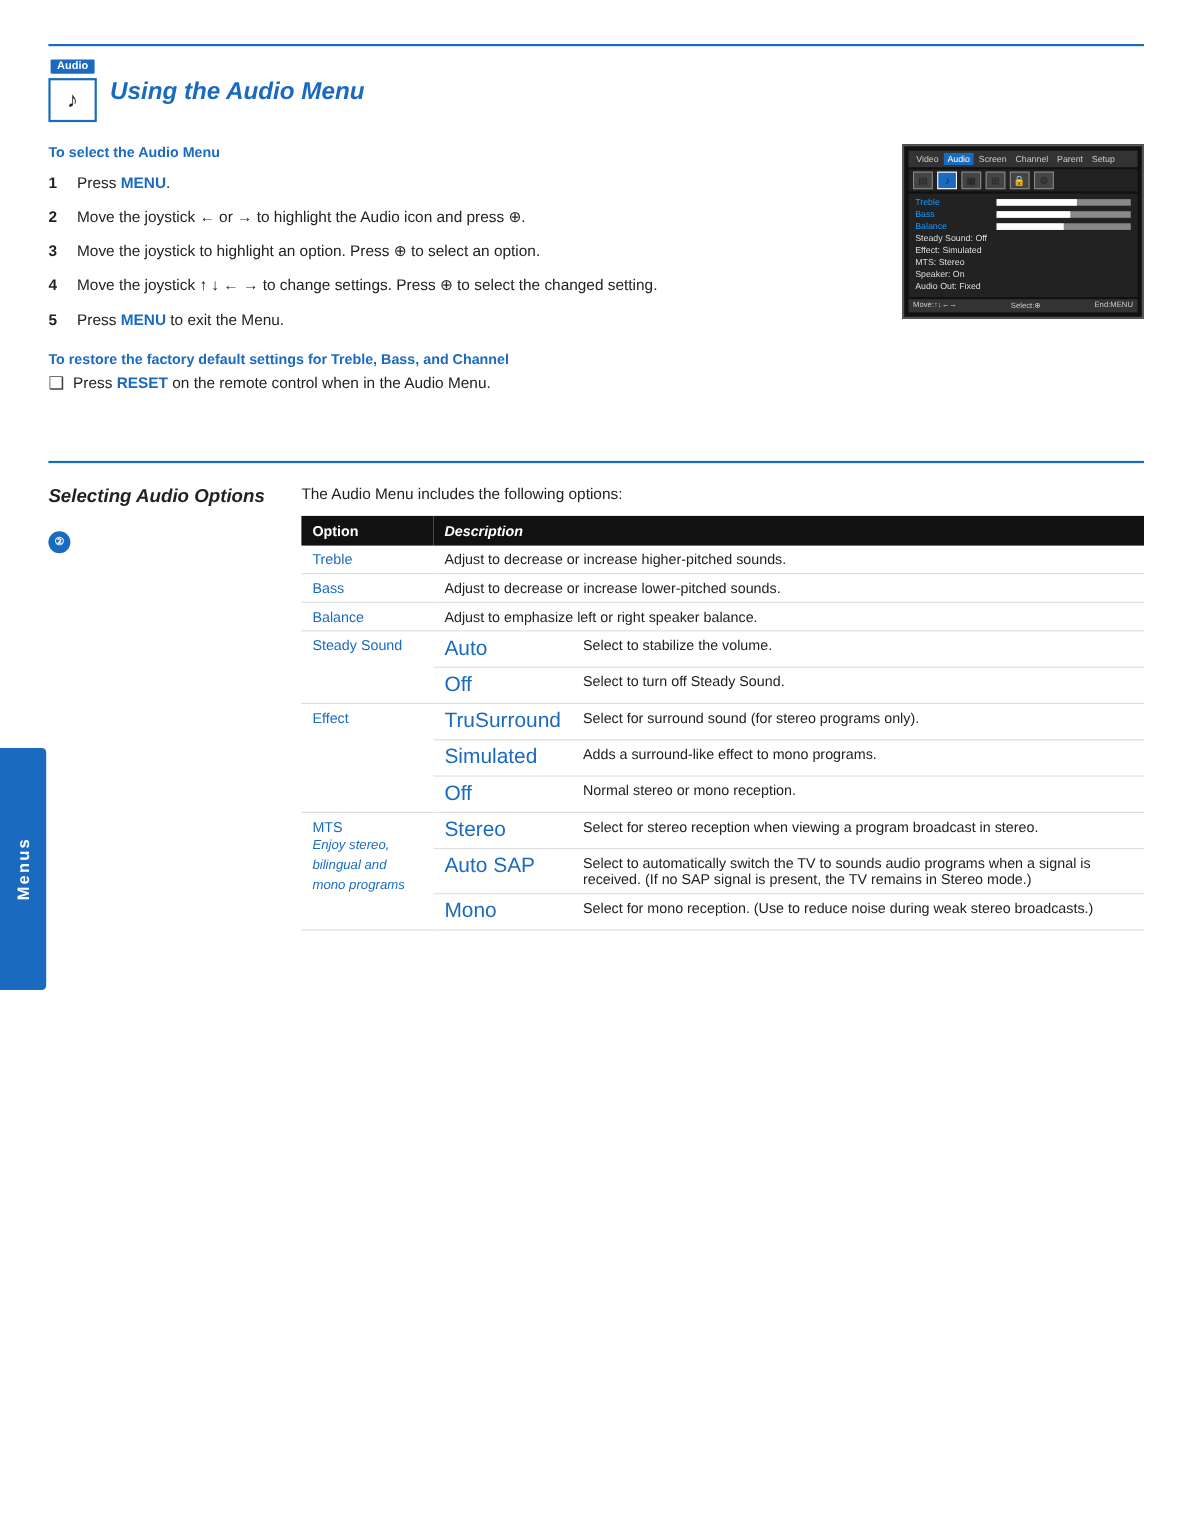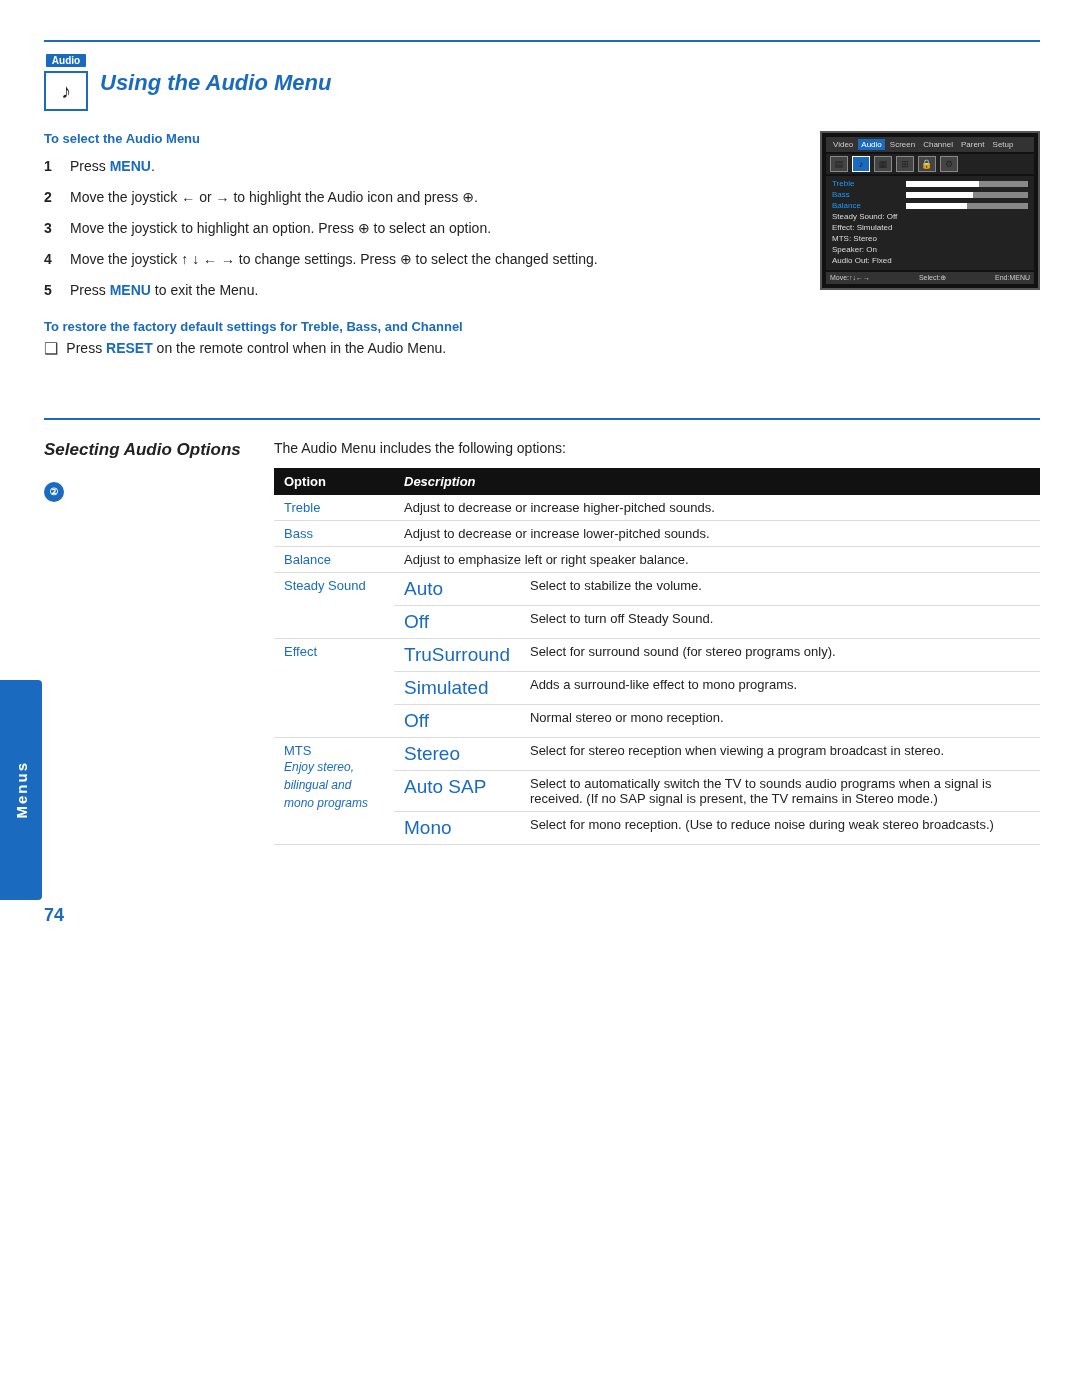--- a/index.html
+++ b/index.html
@@ -588,15 +588,14 @@
 
           <tr>
             <td class="opt-sub">Mono</td>
             <td class="opt-desc">Select for mono reception. (Use to reduce noise during weak stereo broadcasts.)</td>
           </tr>
         </tbody>
       </table>
     </div>
   </div>
 
-  <div class="page-number">74</div>
 
 </div>
 
 </body></html>

